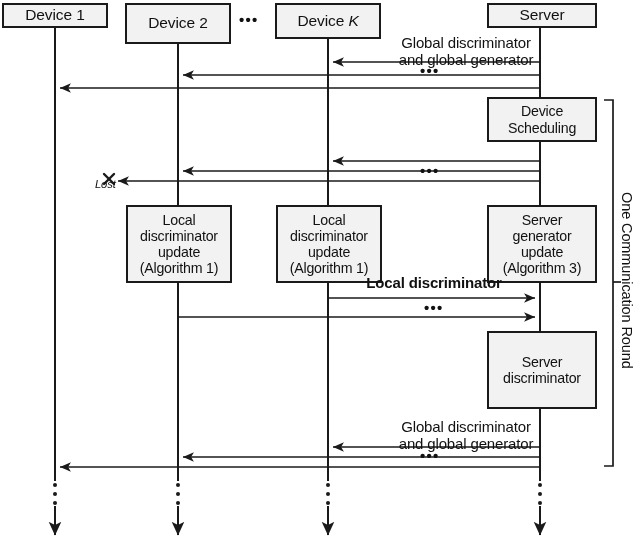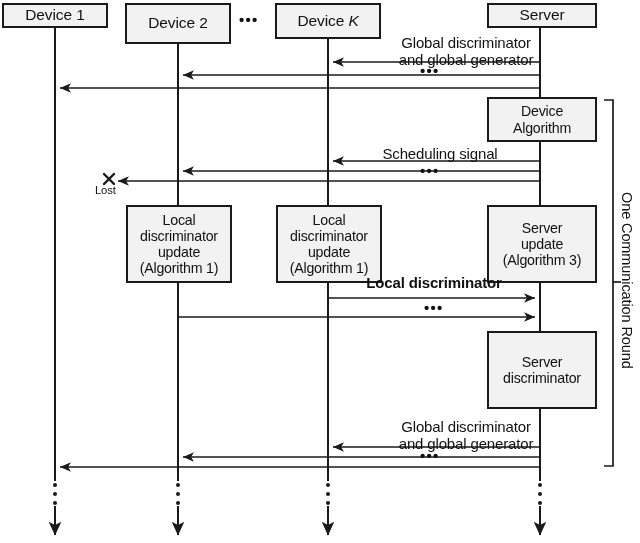--- a/index.html
+++ b/index.html
@@ -202,30 +202,27 @@
 
   <div class="msg-label" style="left:340px; top:35px; width:252px;">
     <div>Global discriminator</div>
     <div>and global generator</div>
   </div>
   <div class="ellipsis-h" style="left:420px; top:63px;">•••</div>
 
   <div class="proc-box" style="left:487px; top:97px; width:110px; height:45px;">
     <div class="proc-lines">
       <div>Device</div>
-      <div>Algorithm</div>
-    </div>
-  </div>
-
-  <div class="msg-label" style="left:340px; top:146px; width:200px;">
-    <div>Scheduling signal</div>
-  </div>
+      <div>Scheduling</div>
+    </div>
+  </div>
+
   <div class="ellipsis-h" style="left:420px; top:163px;">•••</div>
 
-  <div class="lost-label" style="left:95px; top:185px;">Lost</div>
+  <div class="lost-label" style="left:95px; top:179px;font-style:italic;">Lost</div>
 
   <div class="proc-box" style="left:126px; top:205px; width:106px; height:78px;">
     <div class="proc-lines">
       <div>Local</div>
       <div>discriminator</div>
       <div>update</div>
       <div>(Algorithm 1)</div>
     </div>
   </div>
 
@@ -234,20 +231,21 @@
       <div>Local</div>
       <div>discriminator</div>
       <div>update</div>
       <div>(Algorithm 1)</div>
     </div>
   </div>
 
   <div class="proc-box" style="left:487px; top:205px; width:110px; height:78px;">
     <div class="proc-lines">
       <div>Server</div>
+      <div>generator</div>
       <div>update</div>
       <div>(Algorithm 3)</div>
     </div>
   </div>
 
   <div class="msg-label" style="left:334px; top:275px; width:200px;font-weight:bold;">
     <div>Local discriminator</div>
   </div>
   <div class="ellipsis-h" style="left:424px; top:300px;">•••</div>
 

